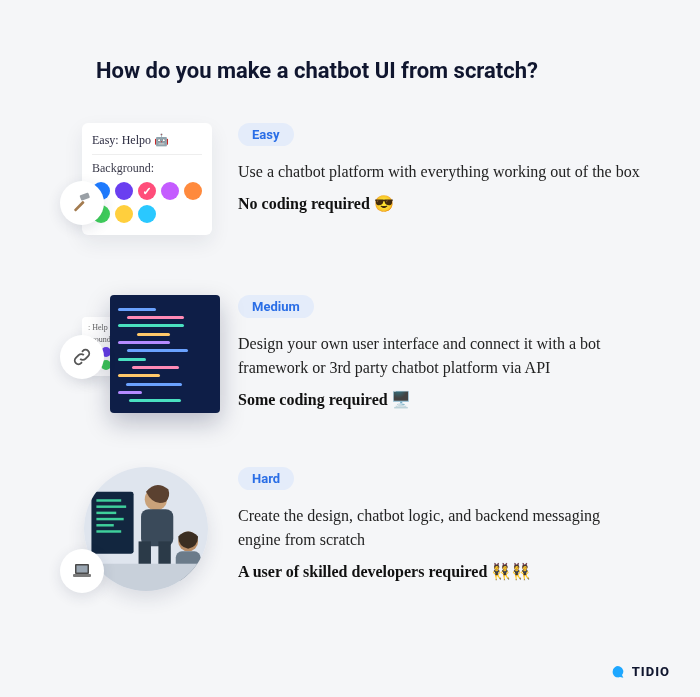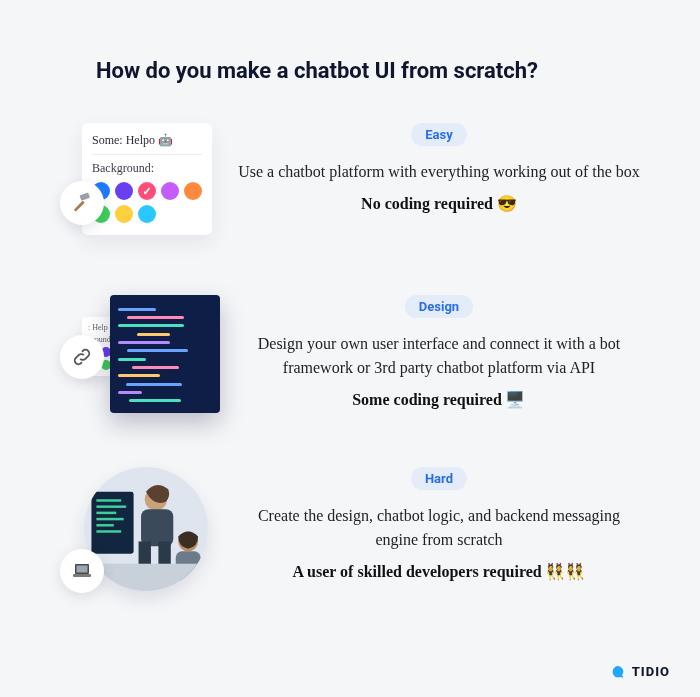--- a/index.html
+++ b/index.html
@@ -29,21 +29,20 @@
   }
   .illus {
     width: 160px;
     flex: 0 0 160px;
     position: relative;
     height: 130px;
   }
   .content {
     flex: 1;
     padding-left: 18px;
-    text-align: center;
   }
   .badge {
     display: inline-block;
     font-family: -apple-system, BlinkMacSystemFont, "Segoe UI", Roboto, sans-serif;
     font-size: 13px;
     font-weight: 700;
     color: #2a6ee6;
     background: #e4ecfa;
     border-radius: 14px;
     padding: 4px 14px;
@@ -143,21 +142,21 @@
 <body>
 
 <div class="container">
 
   <h1>How do you make a chatbot UI from scratch?</h1>
 
   <div class="row">
     <div class="illus">
       <div class="card">
         <div class="line1">
-          <span>Some:</span>
+          <span>Easy:</span>
           <span>Helpo 🤖</span>
         </div>
         <hr>
         <div>Background:</div>
         <div class="swatches" id="swatches">
             <div class="sw" style="background: rgb(31, 123, 255);"></div>
             <div class="sw" style="background: rgb(106, 63, 240);"></div>
             <div class="sw check" style="background: rgb(255, 77, 122);"></div>
             <div class="sw" style="background: rgb(196, 92, 255);"></div>
             <div class="sw" style="background: rgb(255, 138, 61);"></div>
@@ -214,21 +213,21 @@
         <div class="codeline" style="width:55%; background:#4ae0c0; margin-left:12%"></div>
       </div>
       <div class="linkcircle">
         <svg width="22" height="22" viewBox="0 0 24 24" fill="none" stroke="#555" stroke-width="2">
           <path d="M10 14a4 4 0 0 0 5.7 0l3-3a4 4 0 0 0-5.7-5.7l-1 1"></path>
           <path d="M14 10a4 4 0 0 0-5.7 0l-3 3a4 4 0 0 0 5.7 5.7l1-1"></path>
         </svg>
       </div>
     </div>
     <div class="content">
-      <span class="badge">Design</span>
+      <span class="badge">Medium</span>
       <p class="desc">Design your own user interface and connect it with a bot framework or 3rd party chatbot platform via API</p>
       <p class="note">
         <span>Some coding required</span>
         <span class="emoji">🖥️</span>
       </p>
     </div>
   </div>
 
   <div class="row" style="margin-bottom:0;">
     <div class="illus">

